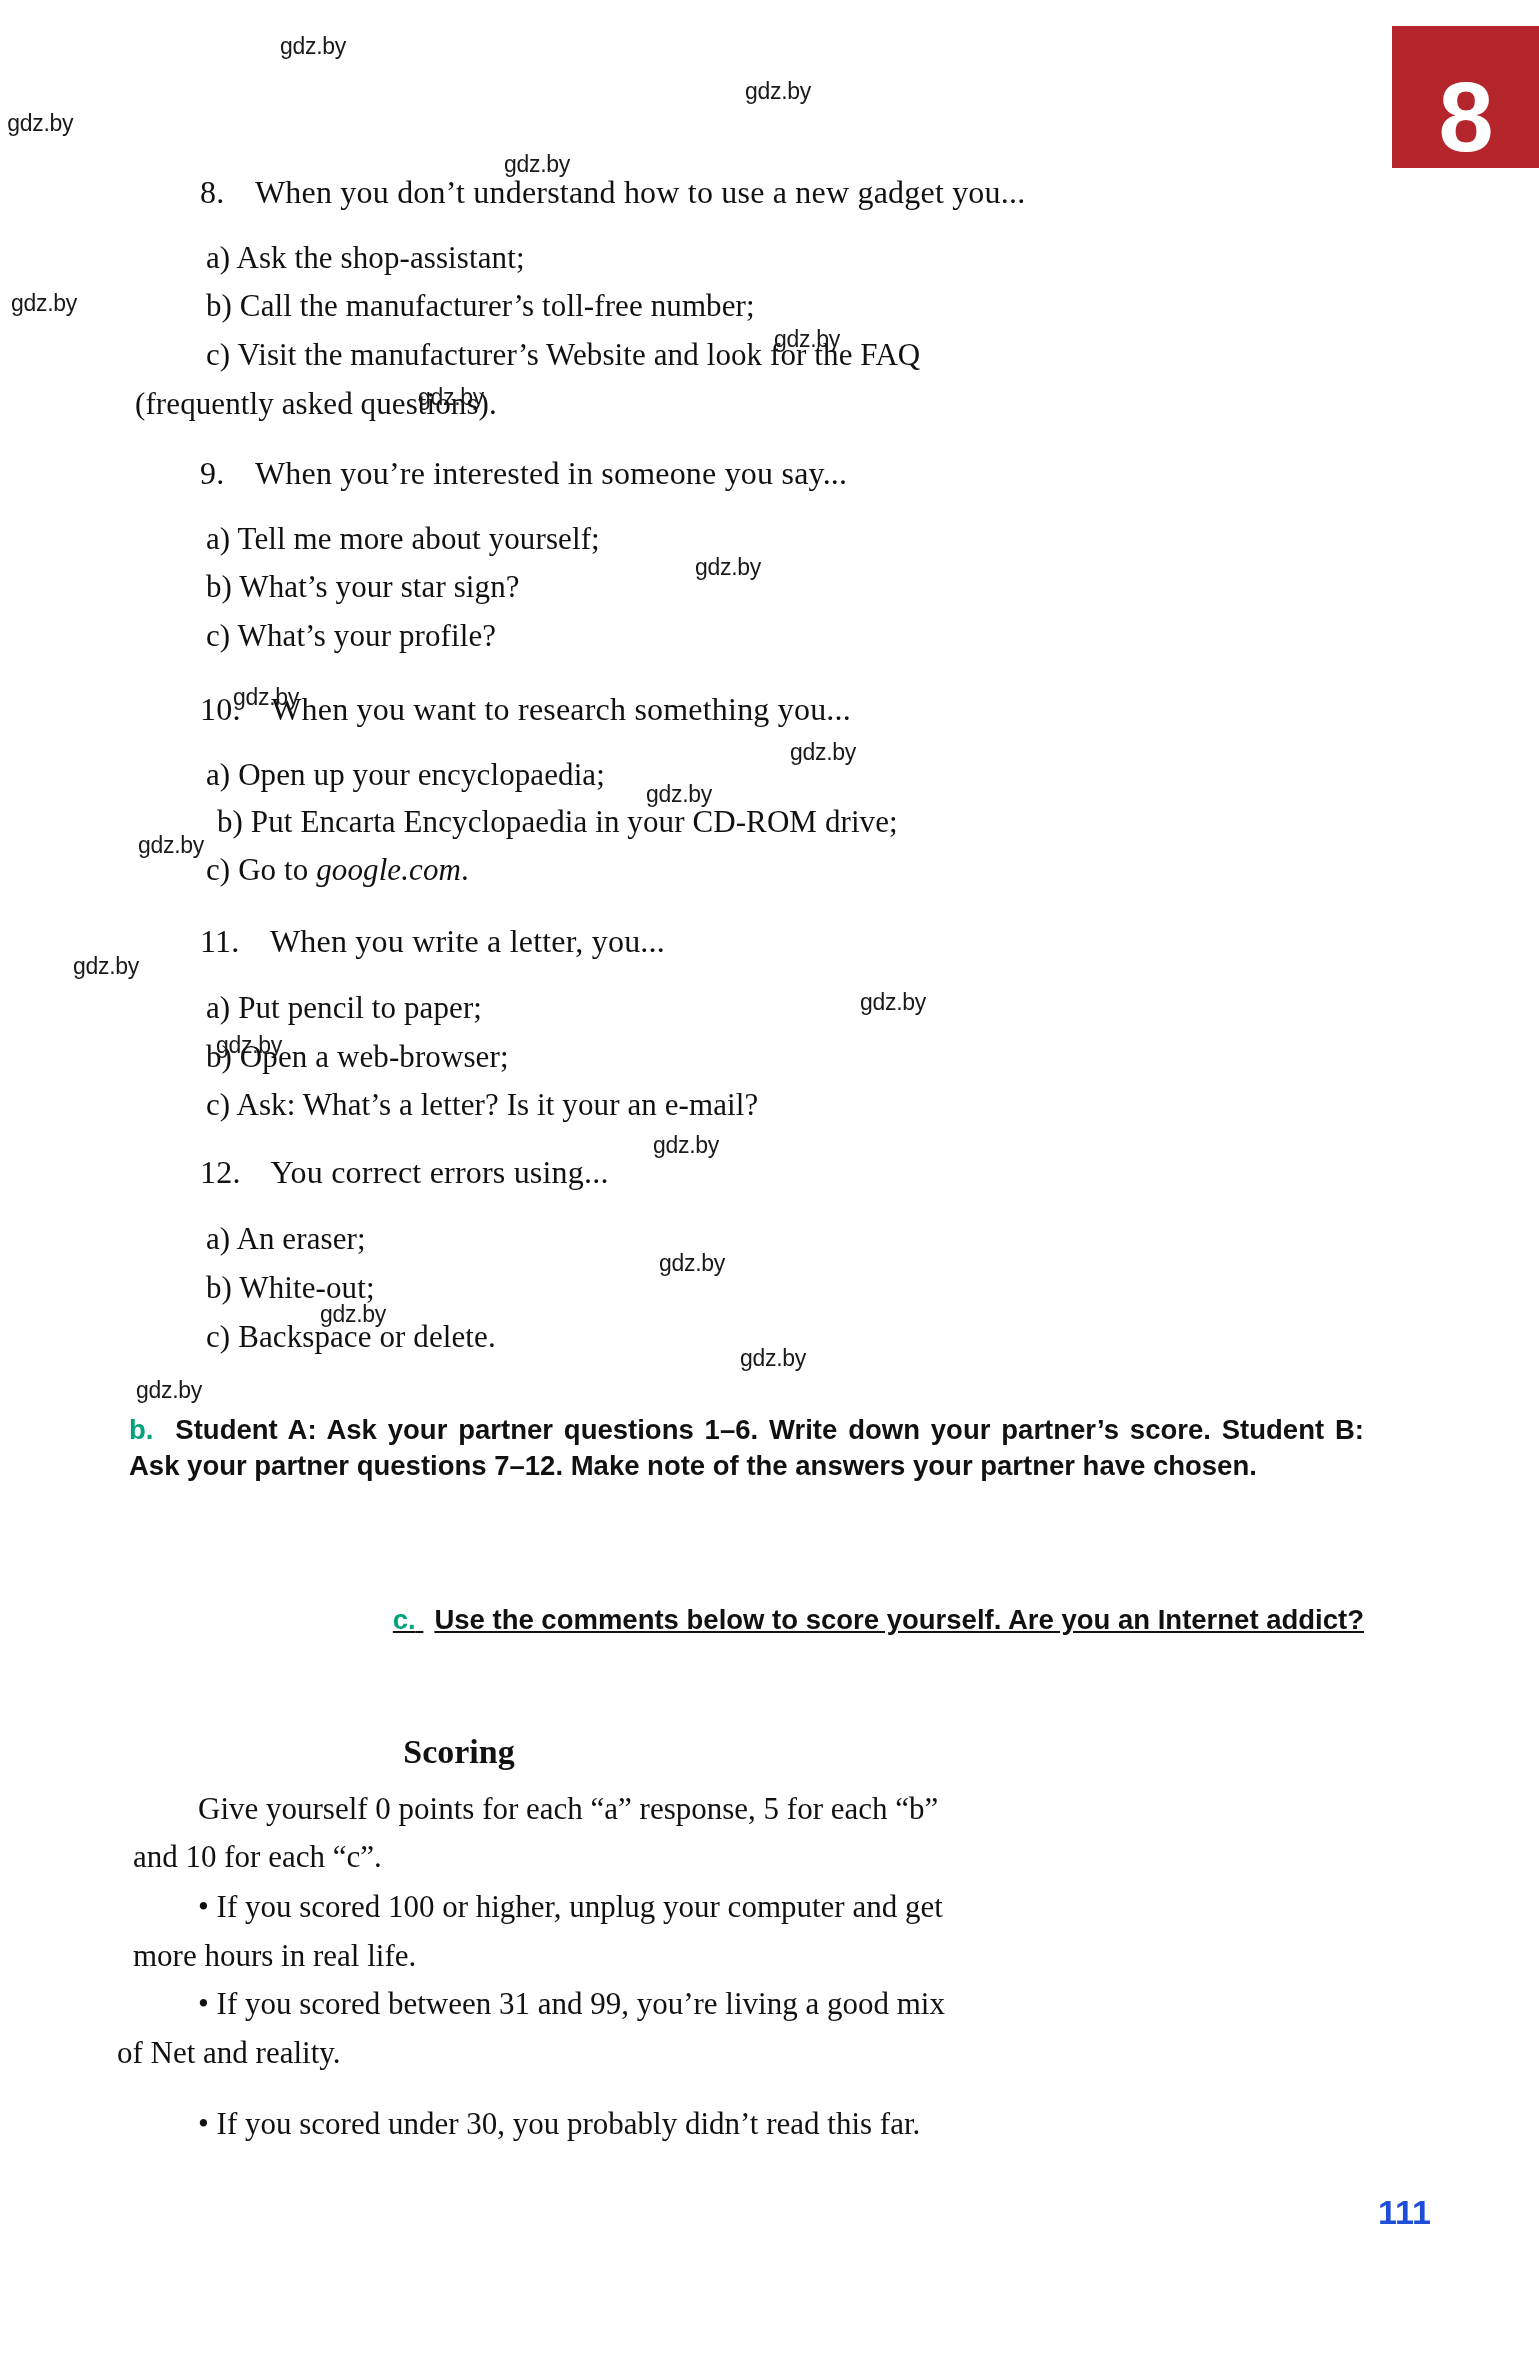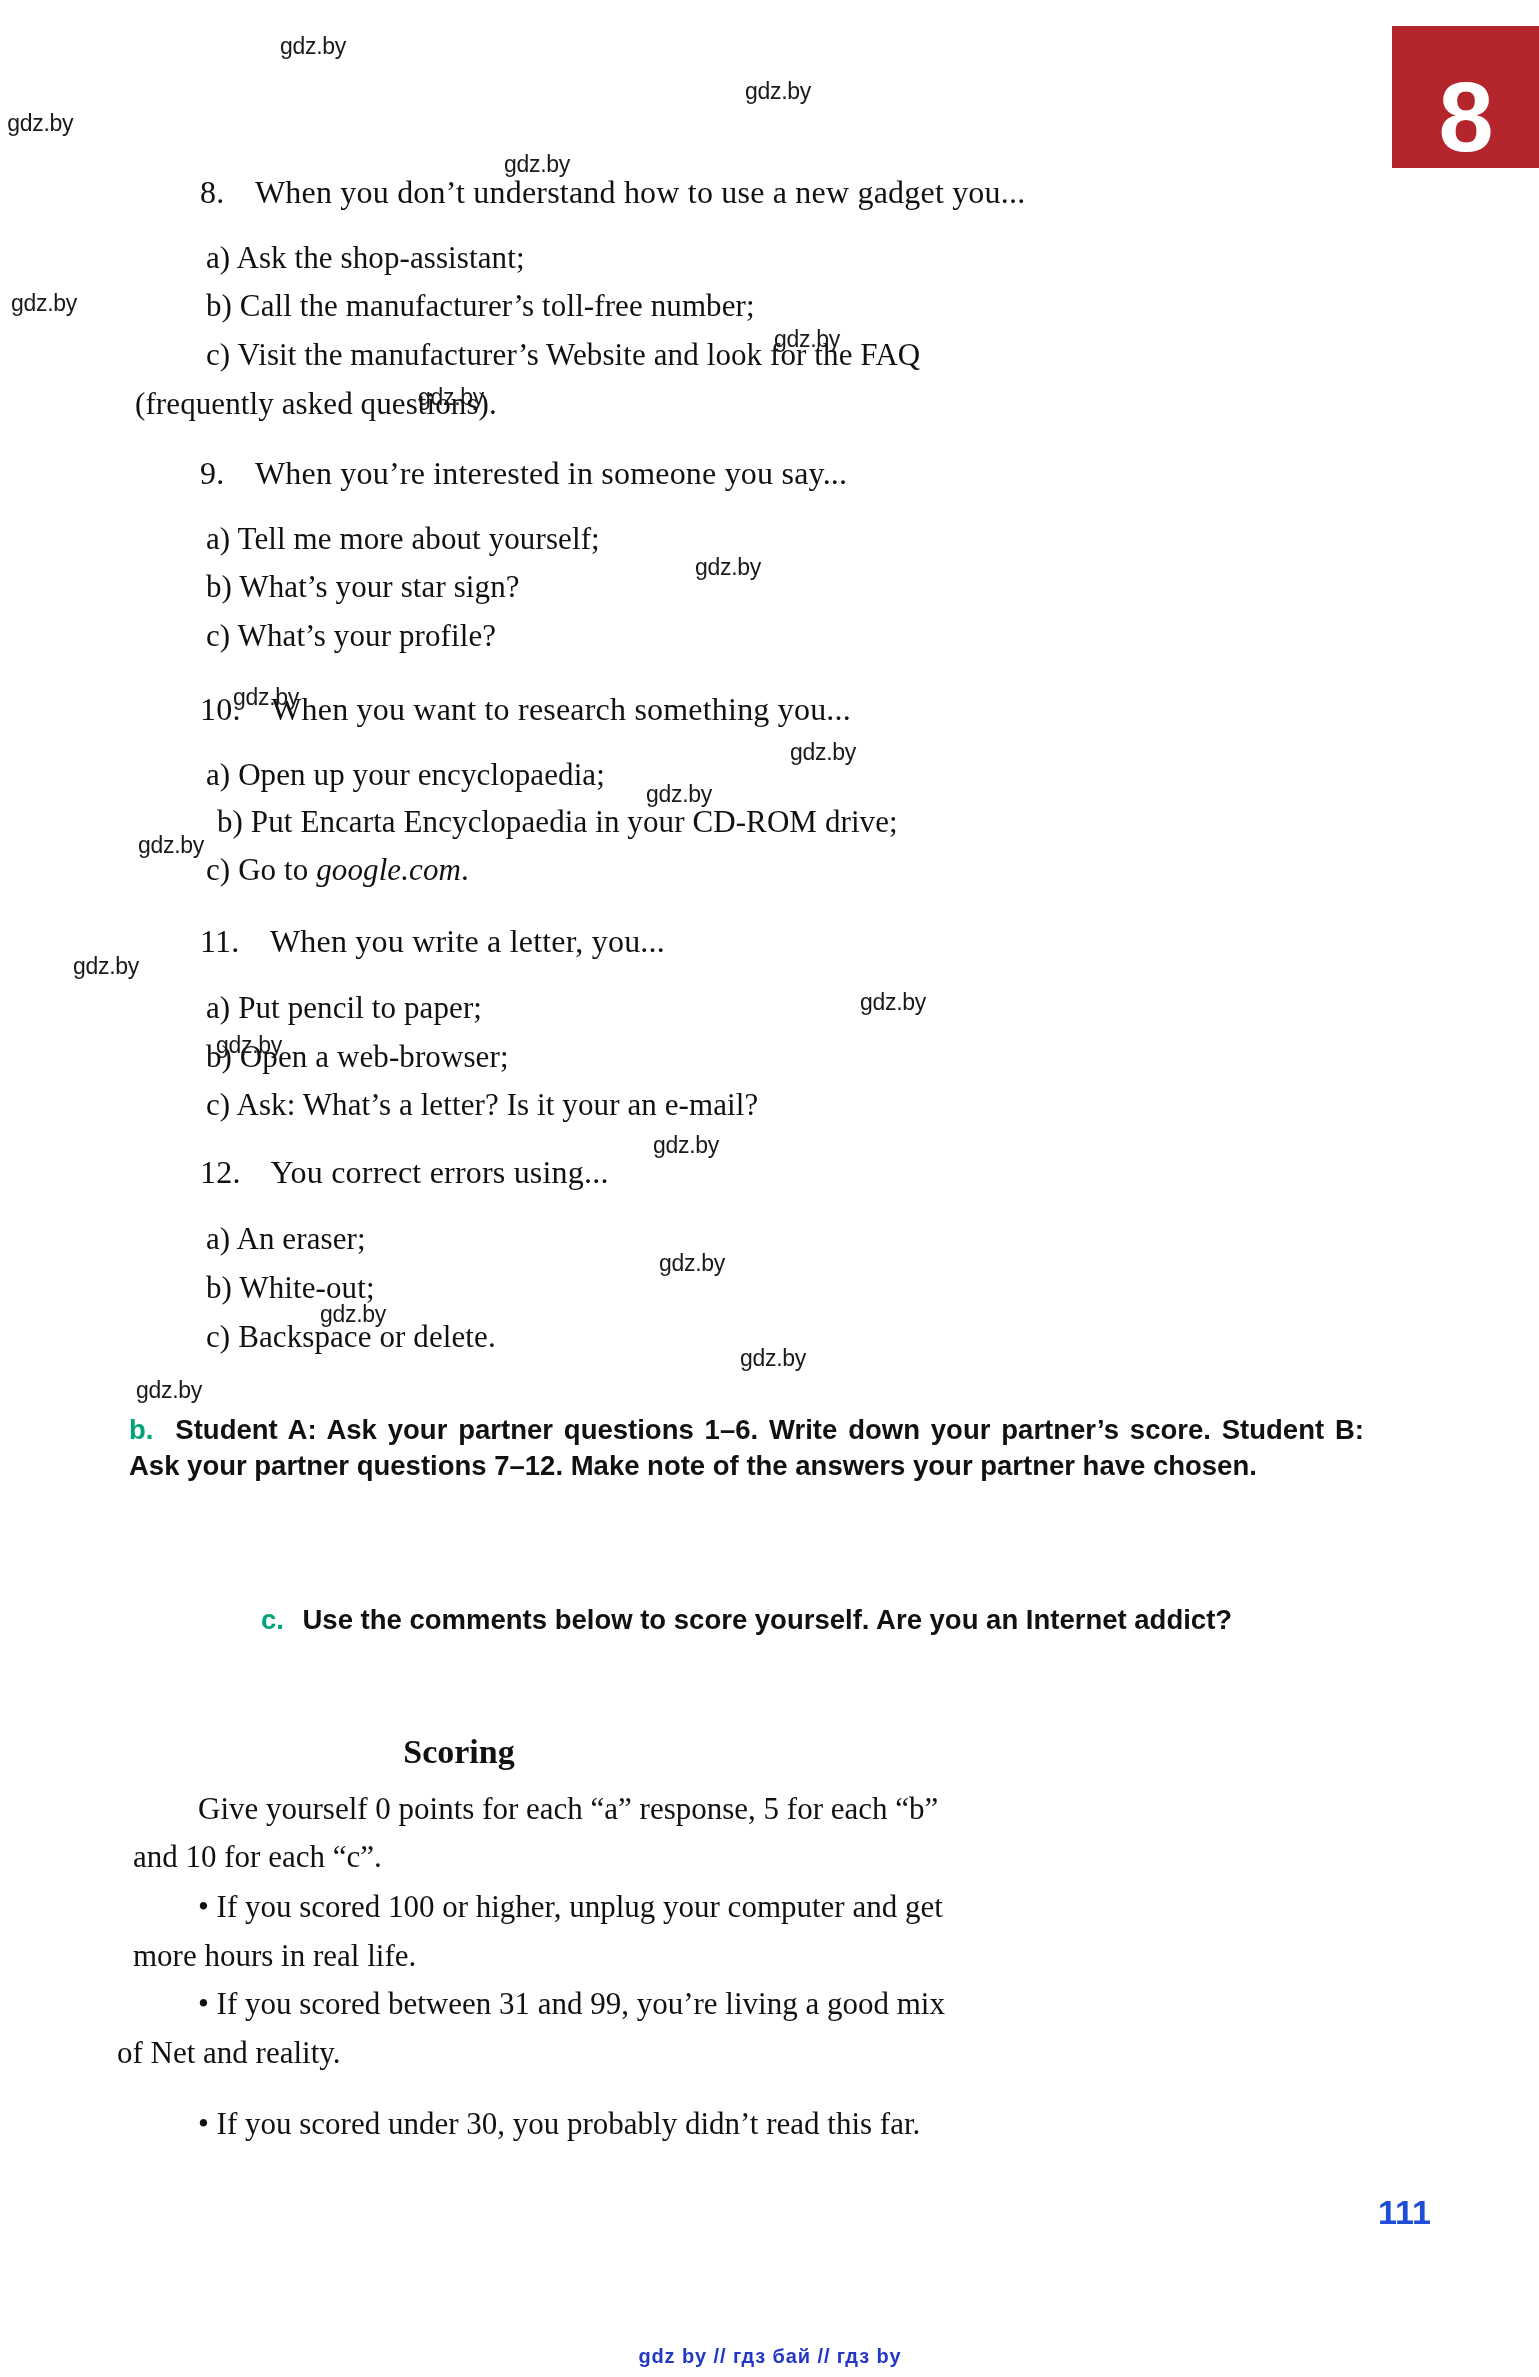--- a/index.html
+++ b/index.html
@@ -225,21 +225,21 @@
     </div>
     <div class="q-line q-opt" style="left:206px; top:1221px;">a) An eraser;</div>
     <div class="q-line q-opt" style="left:206px; top:1270px;">b) White-out;</div>
     <div class="q-line q-opt" style="left:206px; top:1319px;">c) Backspace or delete.</div>
 
     <div class="instr" style="left:129px; top:1412px; width:1235px;">
       <span class="marker">b.</span>
       <span style="display:inline-block;width:11px;"></span><span>Student A: Ask your partner questions 1–6. Write down your partner’s score. Student B: Ask your partner questions 7–12. Make note of the answers your partner have chosen.</span>
     </div>
 
-    <div class="instr" style="left:129px; top:1602px; width:1235px; text-align:center;">
+    <div class="instr" style="left:129px; top:1602px; width:1235px; text-align:right;text-decoration:underline;">
       <span class="marker">c.</span>
       <span style="display:inline-block;width:11px;"></span><span>Use the comments below to score yourself. Are you an Internet addict?</span>
     </div>
 
     <div id="scoring-heading">Scoring</div>
 
     <div class="sc-line" style="left:198px; top:1791px;">Give yourself 0 points for each “a” response, 5 for each “b”</div>
     <div class="sc-line" style="left:133px; top:1839px;">and 10 for each “c”.</div>
 
     <div class="sc-line" style="left:198px; top:1889px;">•  If you scored 100 or higher, unplug your computer and get</div>
@@ -248,21 +248,20 @@
     <div class="sc-line" style="left:198px; top:1986px;">•  If you scored between 31 and 99, you’re living a good mix</div>
     <div class="sc-line" style="left:117px; top:2035px;">of Net and reality.</div>
 
     <div class="sc-line" style="left:198px; top:2106px;">•  If you scored under 30, you probably didn’t read this far.</div>
 
   </div>
 
 
   <div id="page-number">111</div>
 
-  <div class="wm-bottom-banner">gdz by  //  гдз бай  //  гдз by</div>
 
   <div id="watermark-layer">
       <div class="wm" style="left: 280px; top: 33px;">gdz.by</div>
       <div class="wm" style="left: 745px; top: 78px;">gdz.by</div>
       <div class="wm" style="left: 7.3px; top: 110px;">gdz.by</div>
       <div class="wm" style="left: 504px; top: 151px;">gdz.by</div>
       <div class="wm" style="left: 11px; top: 290px;">gdz.by</div>
       <div class="wm" style="left: 774px; top: 326px;">gdz.by</div>
       <div class="wm" style="left: 418px; top: 384px;">gdz.by</div>
       <div class="wm" style="left: 695px; top: 554px;">gdz.by</div>

